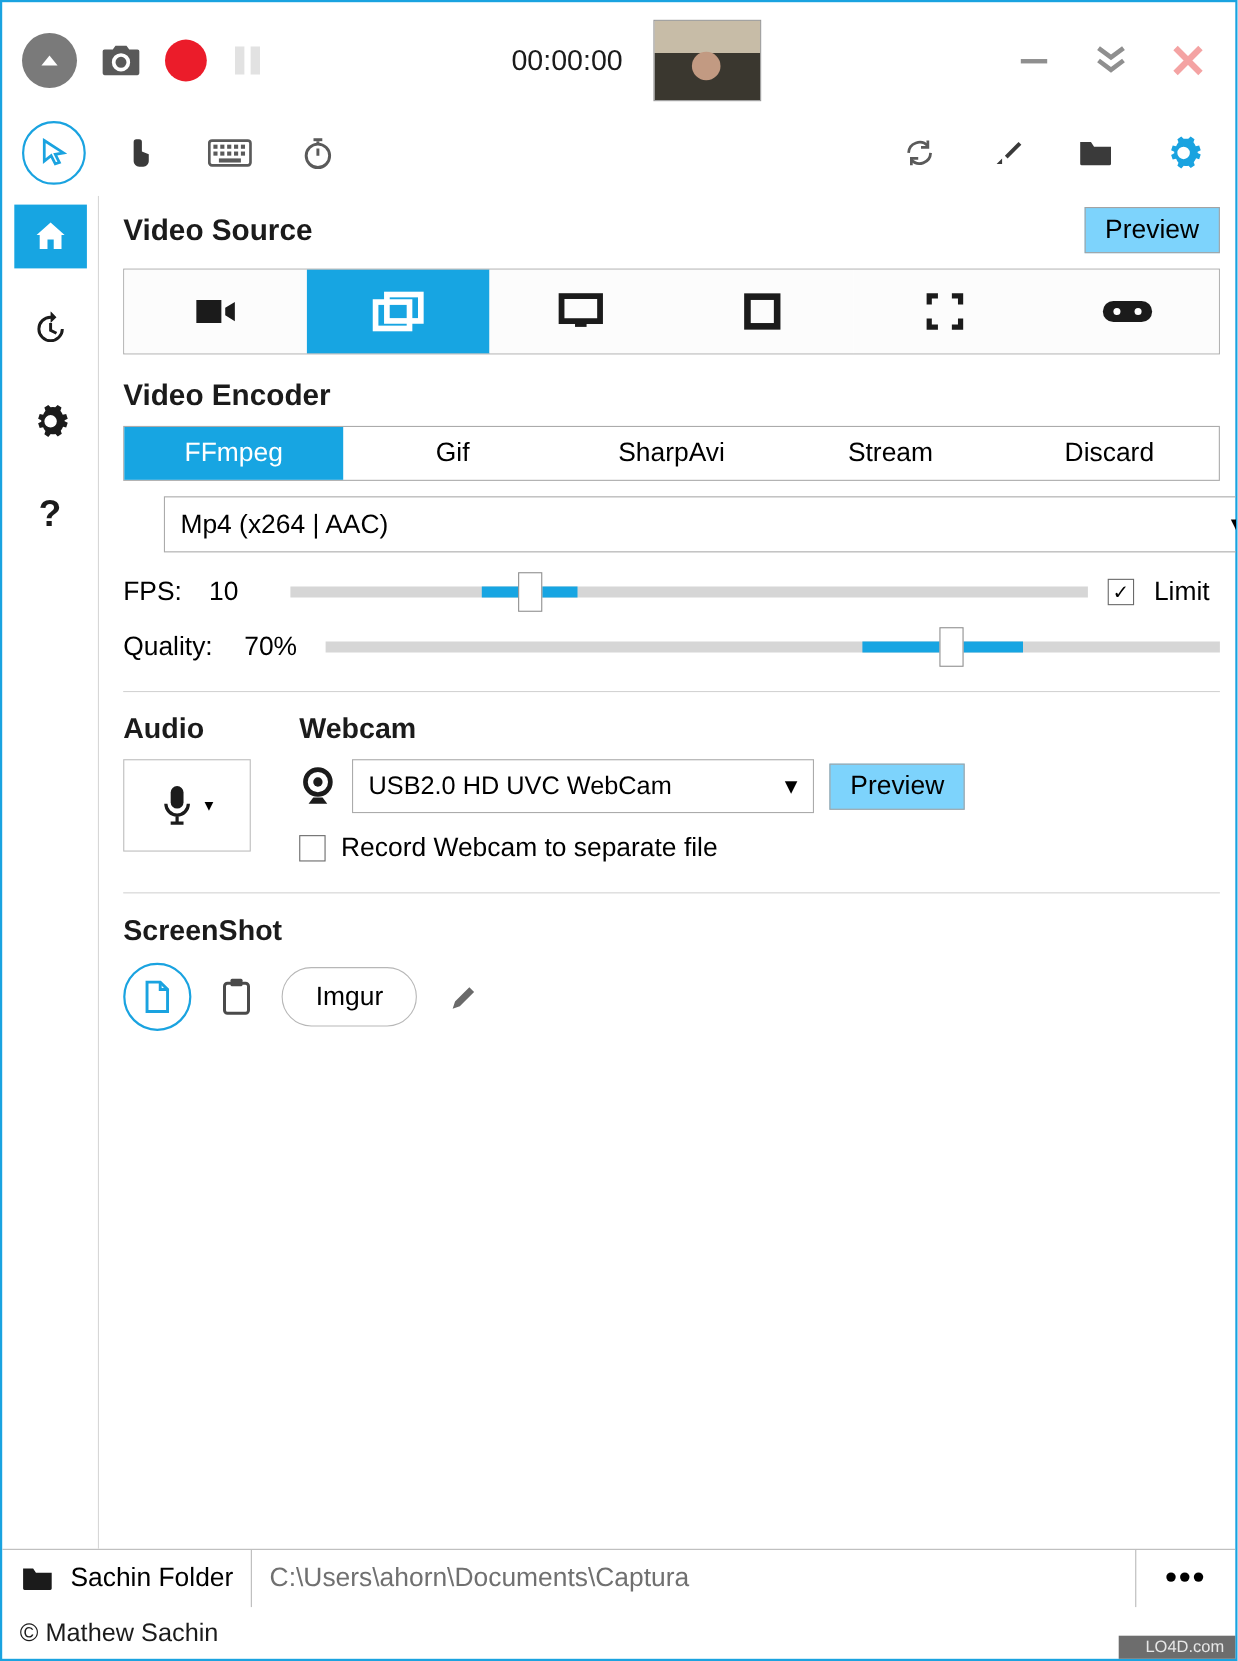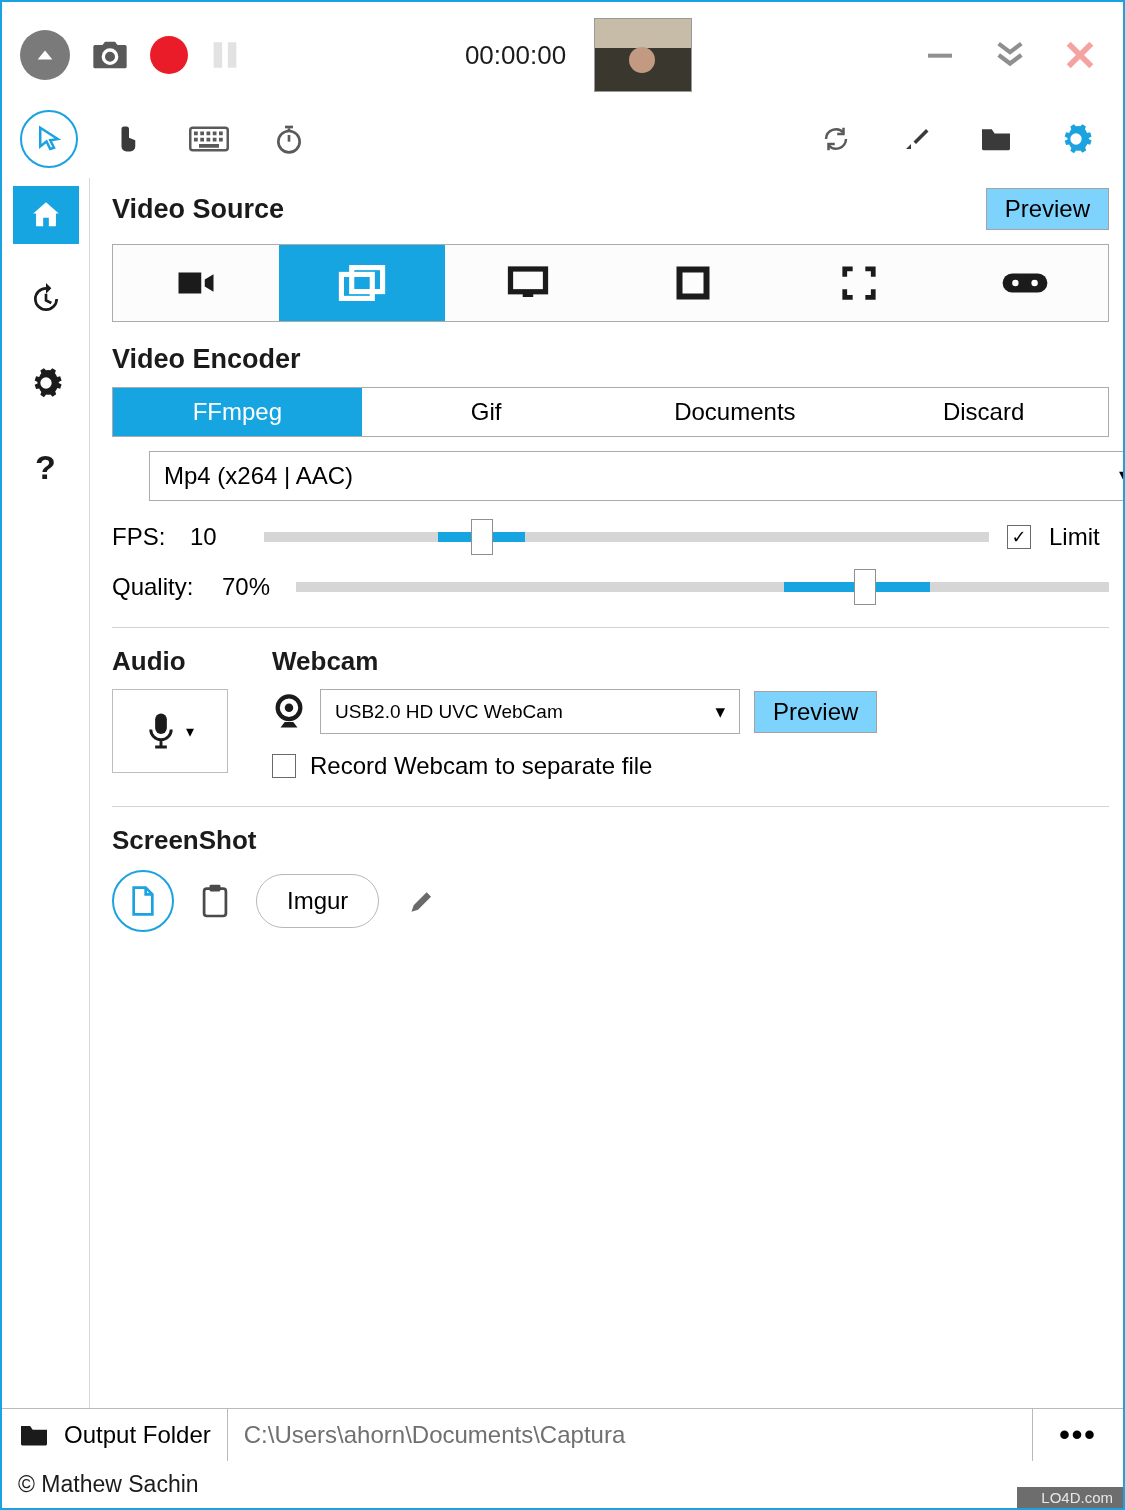--- a/index.html
+++ b/index.html
@@ -39,21 +39,21 @@
 .slider-label { font-size: 24px; min-width: 60px; }
 .slider-val { font-size: 24px; min-width: 56px; }
 .slider-track { flex: 1; height: 10px; background: #d6d6d6; position: relative; cursor: pointer; }
 .slider-fill { position: absolute; height: 10px; background: #17a5e2; }
 .slider-thumb { position: absolute; width: 22px; height: 36px; background: #fff; border: 1px solid #8f8f8f; top: -13px; transform: translateX(-50%); }
 .chk { width: 24px; height: 24px; border: 1px solid #6a6a6a; display: inline-flex; align-items: center; justify-content: center; font-size: 18px; }
 hr.sep { border: none; border-top: 1px solid #d3d3d3; margin: 26px 0 18px 0; }
 .sub-row { display: flex; gap: 44px; }
 .audio-box { border: 1px solid #bdbdbd; width: 116px; height: 84px; display: flex; align-items: center; justify-content: center; gap: 10px; cursor: pointer; }
 .webcam-row { display: flex; align-items: center; gap: 14px; }
-.webcam-select { border: 1px solid #ababab; padding: 10px 14px; font-size: 19px; width: 420px; display: flex; align-items: center; justify-content: space-between; cursor: pointer; }
+.webcam-select { border: 1px solid #ababab; padding: 10px 14px; font-size: 23px; width: 420px; display: flex; align-items: center; justify-content: space-between; cursor: pointer; }
 .ss-row { display: flex; align-items: center; gap: 26px; margin-top: 14px; }
 .ss-circle { width: 62px; height: 62px; border-radius: 50%; border: 2px solid #1aa3e0; display: flex; align-items: center; justify-content: center; cursor: pointer; }
 .pill-btn { border: 1px solid #b7b7b7; border-radius: 30px; padding: 12px 30px; font-size: 24px; cursor: pointer; }
 .footer-bar { display: flex; align-items: center; border-top: 1px solid #bababa; }
 .footer-folder { display: flex; align-items: center; gap: 14px; padding: 12px 16px; border-right: 1px solid #bababa; font-size: 24px; }
 .footer-path { flex: 1; padding: 12px 16px; font-size: 24px; color: #707070; border-right: 1px solid #bababa; }
 .footer-dots { width: 90px; text-align: center; font-size: 30px; font-weight: 700; cursor: pointer; letter-spacing: 2px; }
 .copyright { padding: 10px 16px; font-size: 23px; color: #1b1b1b; }
 .watermark { position: absolute; right: 2px; bottom: 2px; background: #6d6d6d; color: #e7e7e7; font-size: 15px; padding: 2px 10px 2px 24px; }
 svg { display: block; }
@@ -224,21 +224,22 @@
             <circle cx="21" cy="8" r="2" fill="#fff"></circle>
           </svg>
       </div>
     </div>
 
     
     <div class="section-title" style="margin-top:22px;">Video Encoder</div>
     <div class="enc-tabs">
       <div class="enc-tab active">FFmpeg</div>
       <div class="enc-tab">Gif</div>
-      <div class="enc-tab">Documents</div>
+      <div class="enc-tab">SharpAvi</div>
+      <div class="enc-tab">Stream</div>
       <div class="enc-tab">Discard</div>
     </div>
     <div class="dropdown">
       <span>Mp4 (x264 | AAC)</span>
       <span>▾</span>
     </div>
 
     
     <div class="slider-row">
       <span class="slider-label">FPS:</span>
@@ -321,19 +322,19 @@
       </div>
     </div>
   </div>
 </div>
 
 <div class="footer-bar">
   <div class="footer-folder">
     <svg width="32" height="26" viewBox="0 0 24 20">
         <path d="M2 3h7l2 3h11v11a1 1 0 01-1 1H3a1 1 0 01-1-1V3z" fill="#1b1b1b"></path>
       </svg>
-    <span>Output Folder</span>
+    <span>Sachin Folder</span>
   </div>
   <div class="footer-path">C:\Users\ahorn\Documents\Captura</div>
   <div class="footer-dots">•••</div>
 </div>
 <div class="copyright">© Mathew Sachin</div>
 <div class="watermark">LO4D.com</div>
 
 </body></html>

